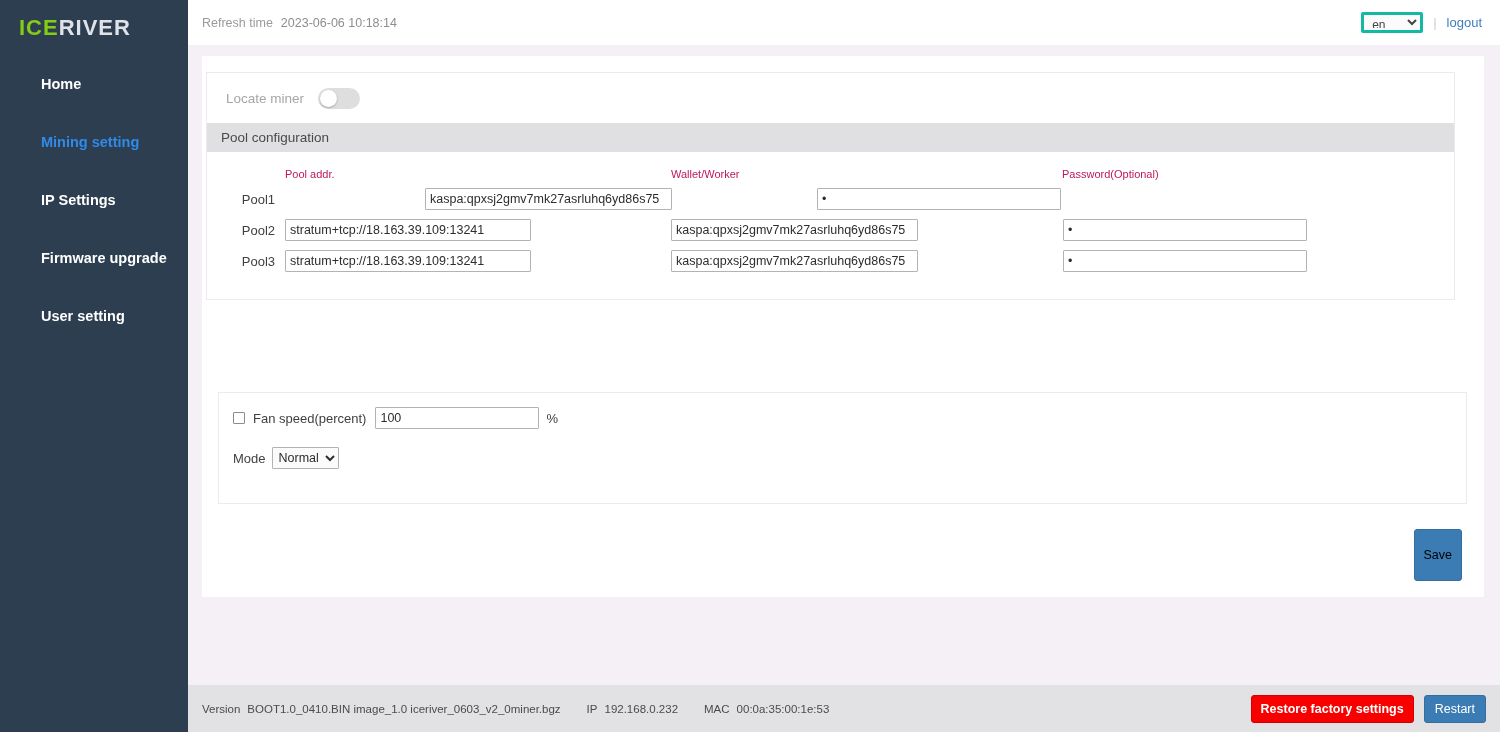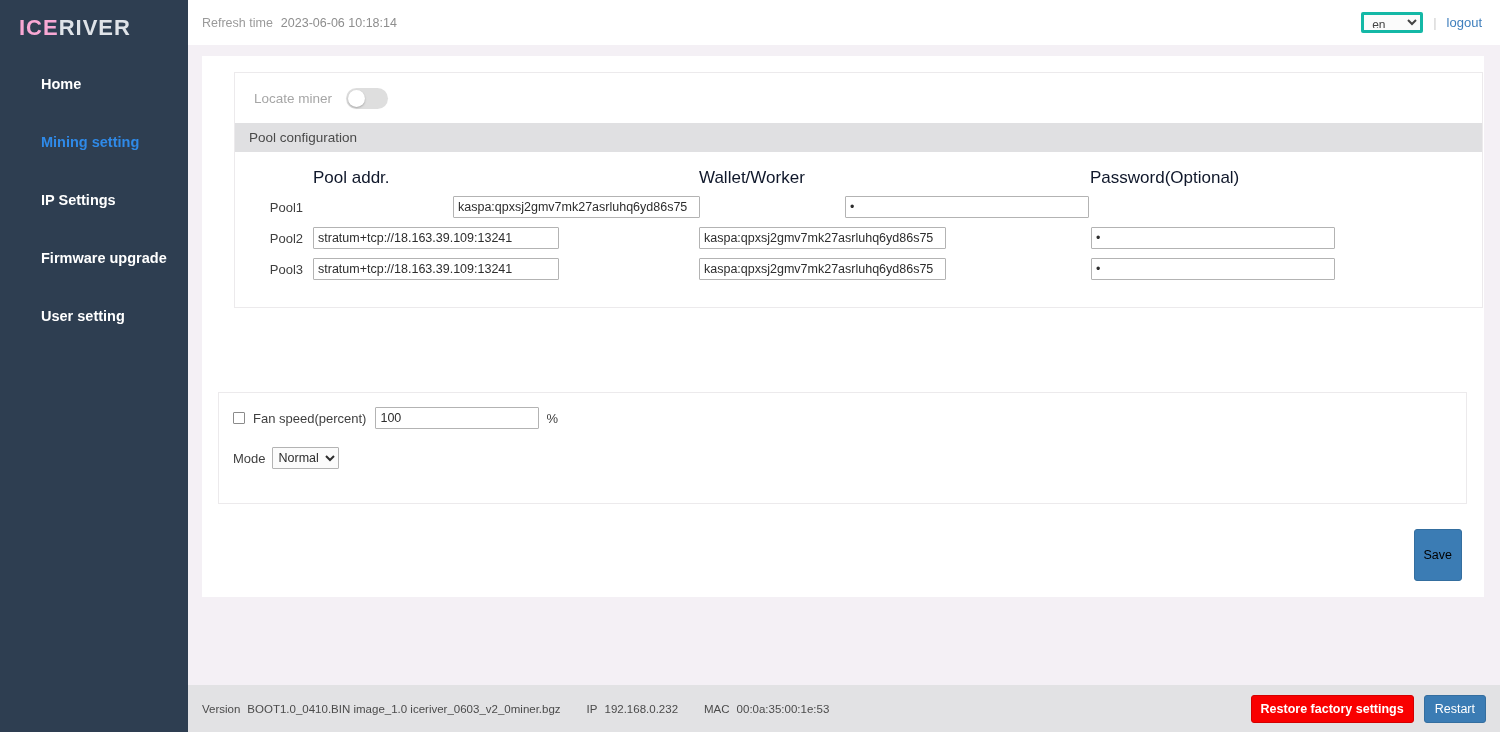--- a/index.html
+++ b/index.html
@@ -33,21 +33,21 @@
     align-items: center;
     padding-left: 19px;
     letter-spacing: 0.5px;
   }
   .logo-text {
     font-size: 22px;
     font-weight: bold;
     font-family: "Liberation Sans", sans-serif;
     letter-spacing: 1px;
   }
-  .logo-ice { color: #f9a8d4; text-align: right; }
+  .logo-ice { color: #84cc16; text-align: right; }
   .logo-river { color: #dfe3e8; }
 
   .nav { margin-top: 8px; }
   .nav-item {
     display: block;
     padding: 9px 0 9px 41px;
     font-size: 14.5px;
     font-weight: bold;
     color: #ffffff;
     cursor: pointer;
@@ -115,21 +115,21 @@
   .card {
     position: absolute;
     left: 14px;
     top: 11px;
     width: 1282px;
     height: 541px;
     background: #ffffff;
   }
   .panel {
     position: absolute;
-    left: 32px;
+    left: 4px;
     top: 16px;
     width: 1249px;
     border: 1px solid #eceaec;
     background: #ffffff;
   }
 
   .locate-row {
     height: 50px;
     display: flex;
     align-items: center;
@@ -165,22 +165,22 @@
     align-items: center;
     padding-left: 14px;
     font-size: 13.5px;
     color: #4a4a4a;
   }
 
   .pool-body { padding: 16px 0 18px 0; }
 
   .grid-head {
     display: flex;
-    font-size: 17px;
-    color: #0f172a;
+    font-size: 11px;
+    color: #be185d;
     margin-bottom: 8px;
   }
   .col-label { width: 78px; }
   .col-pool { width: 246px; }
   .col-gap1 { width: 140px; }
   .col-wallet { width: 246px; }
   .col-gap2 { width: 145px; }
   .col-pass { width: 246px; }
 
   .grid-row {

